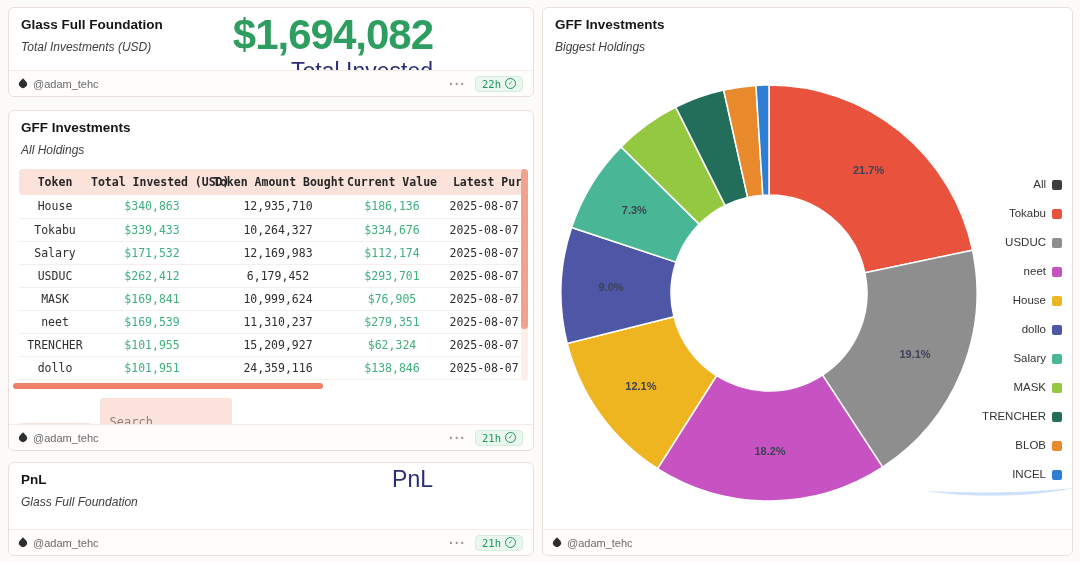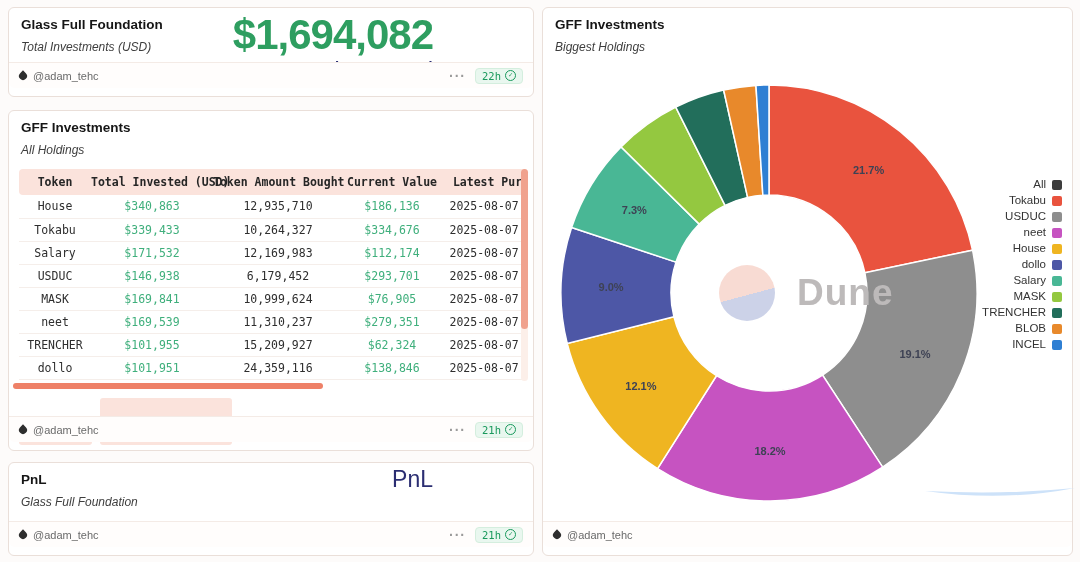--- a/index.html
+++ b/index.html
@@ -9,21 +9,21 @@
   .card { position:absolute; background:#ffffff; border:1px solid #eadfd9; border-radius:6px; }
   #card-total   { left:8px;   top:7px;   width:526px; height:90px; }
   #card-table   { left:8px;   top:110px; width:526px; height:341px; }
   #card-pnl     { left:8px;   top:462px; width:526px; height:94px;padding-left:28px; }
   #card-chart   { left:542px; top:7px;   width:531px; height:549px; }
 
   .card-head { position:absolute; top:9px; left:12px; z-index:3; }
   .card-title { font-size:13.5px; font-weight:700; color:#161616; }
   .card-sub { font-size:12px; font-style:italic; color:#3e3e3e; margin-top:8px; }
 
-  .card-foot { position:absolute; left:0; right:0; bottom:8px; height:26px; border-top:1px solid #f4ebe6;
+  .card-foot { position:absolute; left:0; right:0; bottom:0; height:26px; border-top:1px solid #f4ebe6;
                display:flex; align-items:center; justify-content:space-between; padding:0 10px; background:#fffdfc; border-radius:0 0 6px 6px; z-index:4;}
   .author { display:flex; align-items:center; gap:6px; font-size:11px; color:#6a6a6a; cursor:pointer; }
   .drop-icon { width:8px; height:8px; background:#2e2e2e; border-radius:0 50% 50% 50%; transform:rotate(45deg); flex:0 0 auto; }
   .foot-right { display:flex; align-items:center; gap:9px; }
   .dots { color:#9a9a9a; font-size:14px; font-weight:700; letter-spacing:1px; cursor:pointer; line-height:10px; }
   .badge { display:flex; align-items:center; gap:4px; font-family:"DejaVu Sans Mono", monospace; font-size:10.5px;
            color:#19995c; background:#e9f7ef; border:1px solid #d4eede; border-radius:4px; padding:1px 6px; cursor:pointer; }
   .check-circle { width:11px; height:11px; border:1px solid #19995c; border-radius:50%; font-size:7px; line-height:9px; text-align:center; }
   .check-circle::after { content:"✓"; }
 
@@ -47,21 +47,21 @@
 
   .tbl-controls { position:absolute; left:10px; top:287px; display:flex; gap:8px;
                   font-family:"DejaVu Sans Mono", monospace; font-size:12px; }
   .rows-btn { background:#fbe3dc; padding:4px 11px; border-radius:3px; color:#333; cursor:pointer; white-space:nowrap;margin-top:25px; }
   .search-input { background:#fbe3dc; border:none; outline:none; padding:4px 10px; width:132px; border-radius:3px;
                   font-family:"DejaVu Sans Mono", monospace; font-size:12px; color:#333; }
   .search-input::placeholder { color:#8f807a; }
 
   
   .donut-svg { position:absolute; left:11px; top:70px; }
-  .legend { position:absolute; right:10px; top:170px; display:flex; flex-direction:column; align-items:flex-end; gap:3px;
+  .legend { position:absolute; right:10px; top:170px; display:flex; flex-direction:column; align-items:flex-end; gap:16px;
             font-size:11.5px; color:#333; z-index:3; }
   .legend-item { display:flex; align-items:center; gap:6px; cursor:pointer; line-height:13px; }
   .swatch { width:10px; height:10px; border-radius:2px; flex:0 0 auto; }
 
   .dune-mark { position:absolute; left:176px; top:257px; display:flex; align-items:center; gap:22px; pointer-events:none; z-index:2; }
   .dune-circle { width:56px; height:56px; border-radius:50%; background:linear-gradient(165deg, #f8dbd3 53%, #ccd2e8 53%); }
   .dune-text { font-size:37px; font-weight:600; color:#bdbaba; letter-spacing:1px; }
 
   .site-mark { position:absolute; left:905px; top:490px; width:170px; text-align:right; z-index:6; pointer-events:none; }
   .site-mark-text { font-size:33px; font-weight:700; color:#79b0f4; letter-spacing:-0.5px; }
@@ -137,21 +137,21 @@
             </tr>
             <tr>
               <td>Salary</td>
               <td class="green">$171,532</td>
               <td>12,169,983</td>
               <td class="green">$112,174</td>
               <td>2025-08-07 2</td>
             </tr>
             <tr>
               <td>USDUC</td>
-              <td class="green">$146,938</td>
+              <td class="green">$262,412</td>
               <td>6,179,452</td>
               <td class="green">$293,701</td>
               <td>2025-08-07 2</td>
             </tr>
             <tr>
               <td>MASK</td>
               <td class="green">$169,841</td>
               <td>10,999,624</td>
               <td class="green">$76,905</td>
               <td>2025-08-07 2</td>
@@ -247,24 +247,20 @@
         <path d="M -201.79 50.46 A 208 208 0 0 1 -197.41 -65.52 L -93.01 -30.87 A 98 98 0 0 0 -95.07 23.77 Z" fill="#4d57a6" stroke="#ffffff" stroke-width="1.5"></path>
         <text x="-157.9" y="-2.0" text-anchor="middle" fill="#3e4254" font-size="11" font-weight="600" font-family="&quot;Liberation Sans&quot;, sans-serif">9.0%</text>
         <path d="M -197.41 -65.52 A 208 208 0 0 1 -148.00 -146.15 L -69.73 -68.86 A 98 98 0 0 0 -93.01 -30.87 Z" fill="#49b795" stroke="#ffffff" stroke-width="1.5"></path>
         <text x="-134.7" y="-78.6" text-anchor="middle" fill="#3e4254" font-size="11" font-weight="600" font-family="&quot;Liberation Sans&quot;, sans-serif">7.3%</text>
         <path d="M -148.00 -146.15 A 208 208 0 0 1 -93.26 -185.92 L -43.94 -87.60 A 98 98 0 0 0 -69.73 -68.86 Z" fill="#94c840" stroke="#ffffff" stroke-width="1.5"></path>
         <path d="M -93.26 -185.92 A 208 208 0 0 1 -45.37 -202.99 L -21.38 -95.64 A 98 98 0 0 0 -43.94 -87.60 Z" fill="#226e5b" stroke="#ffffff" stroke-width="1.5"></path>
         <path d="M -45.37 -202.99 A 208 208 0 0 1 -13.06 -207.59 L -6.15 -97.81 A 98 98 0 0 0 -21.38 -95.64 Z" fill="#e8892b" stroke="#ffffff" stroke-width="1.5"></path>
         <path d="M -13.06 -207.59 A 208 208 0 0 1 0.00 -208.00 L 0.00 -98.00 A 98 98 0 0 0 -6.15 -97.81 Z" fill="#2e7fd3" stroke="#ffffff" stroke-width="1.5"></path>
       </svg>
 
-    <div class="dune-mark">
-      <span class="dune-circle"></span>
-      <span class="dune-text">Dune</span>
-    </div>
 
     <div class="legend" id="legend">
         <div class="legend-item">
           <span>All</span>
           <span class="swatch" style="background: rgb(61, 61, 61);"></span>
         </div>
         <div class="legend-item">
           <span>Tokabu</span>
           <span class="swatch" style="background: rgb(233, 83, 62);"></span>
         </div>

